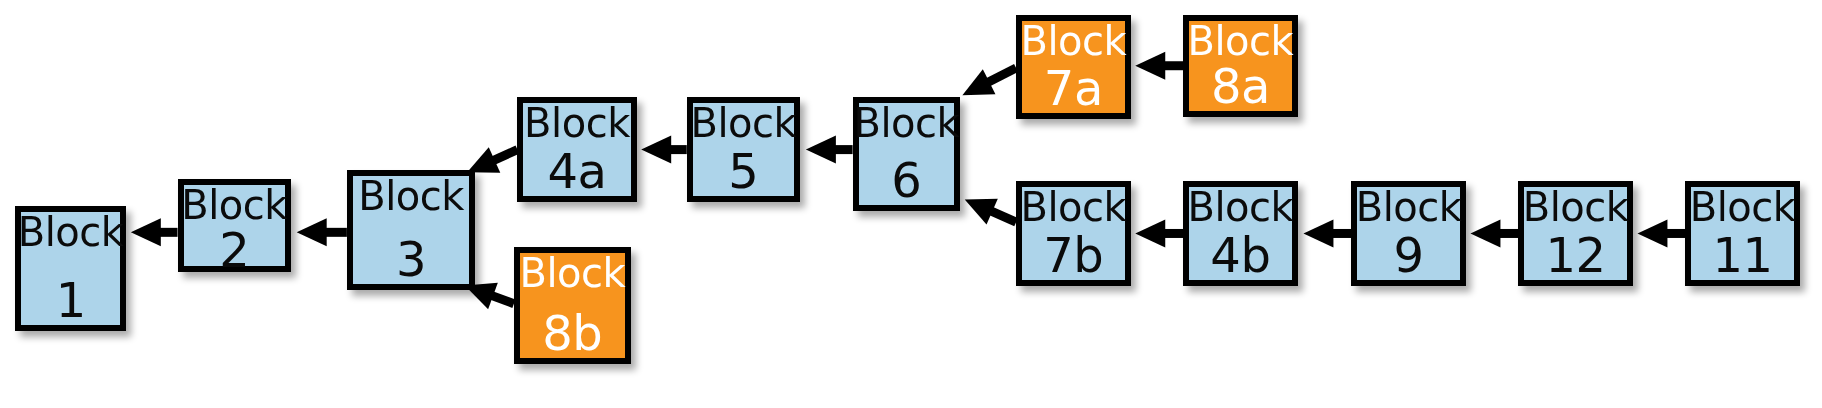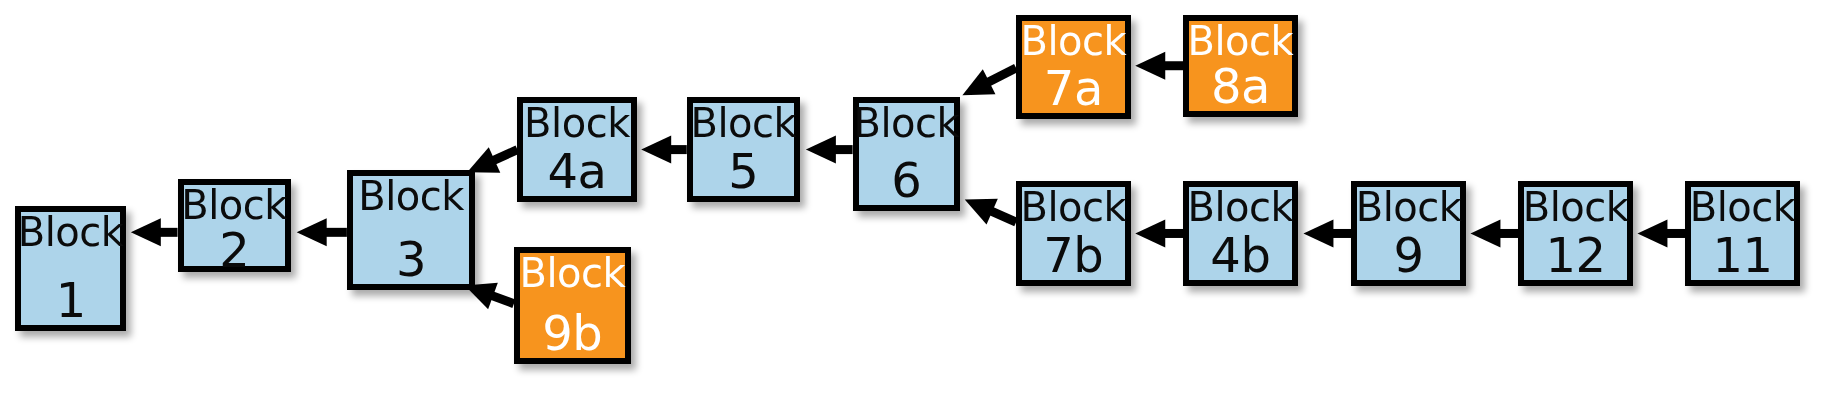--- a/index.html
+++ b/index.html
@@ -121,21 +121,21 @@
     <div class="block blue" style="left: 346.881px; top: 170px; width: 128.474px; height: 120.133px;">
       <span class="l1">Block</span>
       <span class="l2">3</span>
     </div>
     <div class="block blue" style="left: 517.401px; top: 97.4667px; width: 119.131px; height: 104.267px;">
       <span class="l1">Block</span>
       <span class="l2">4a</span>
     </div>
     <div class="block orange" style="left: 513.897px; top: 247.067px; width: 116.795px; height: 116.733px;">
       <span class="l1">Block</span>
-      <span class="l2">9b</span>
+      <span class="l2">8b</span>
     </div>
     <div class="block blue" style="left: 686.754px; top: 97.4667px; width: 113.291px; height: 104.267px;">
       <span class="l1">Block</span>
       <span class="l2">5</span>
     </div>
     <div class="block blue" style="left: 852.603px; top: 97.4667px; width: 107.451px; height: 113.333px;">
       <span class="l1">Block</span>
       <span class="l2">6</span>
     </div>
     <div class="block orange" style="left: 1016.12px; top: 14.7333px; width: 114.459px; height: 104.267px;">

